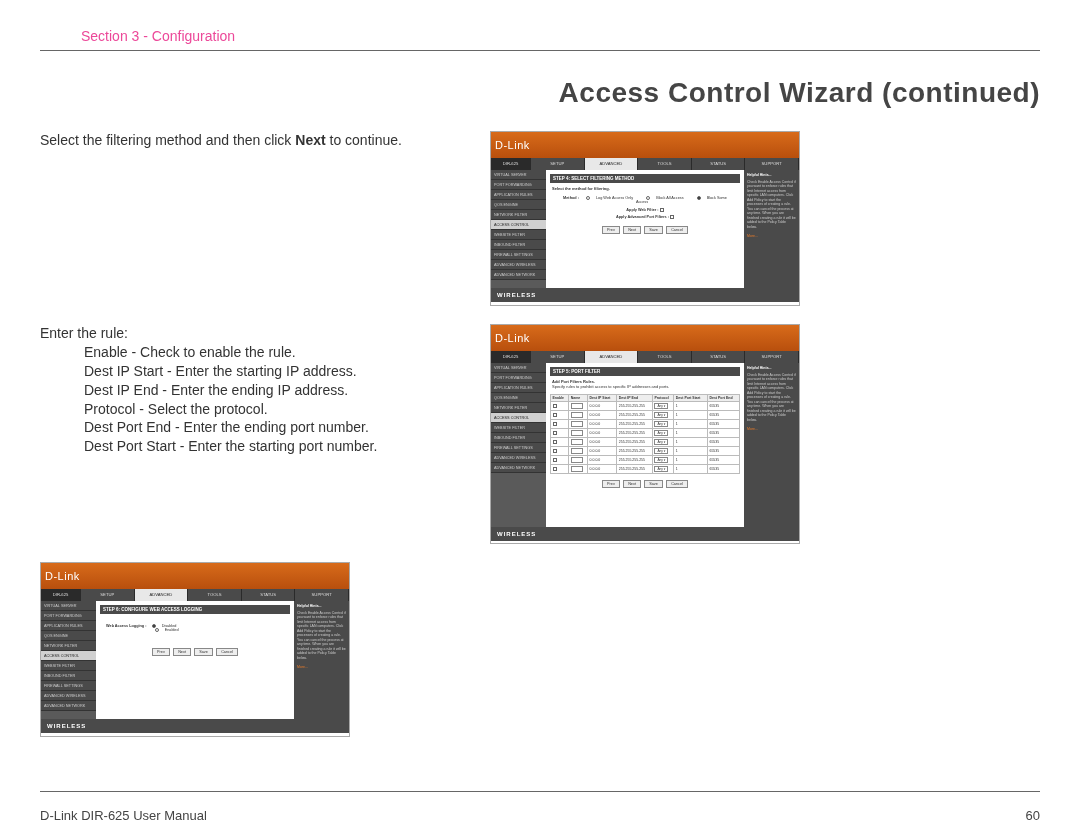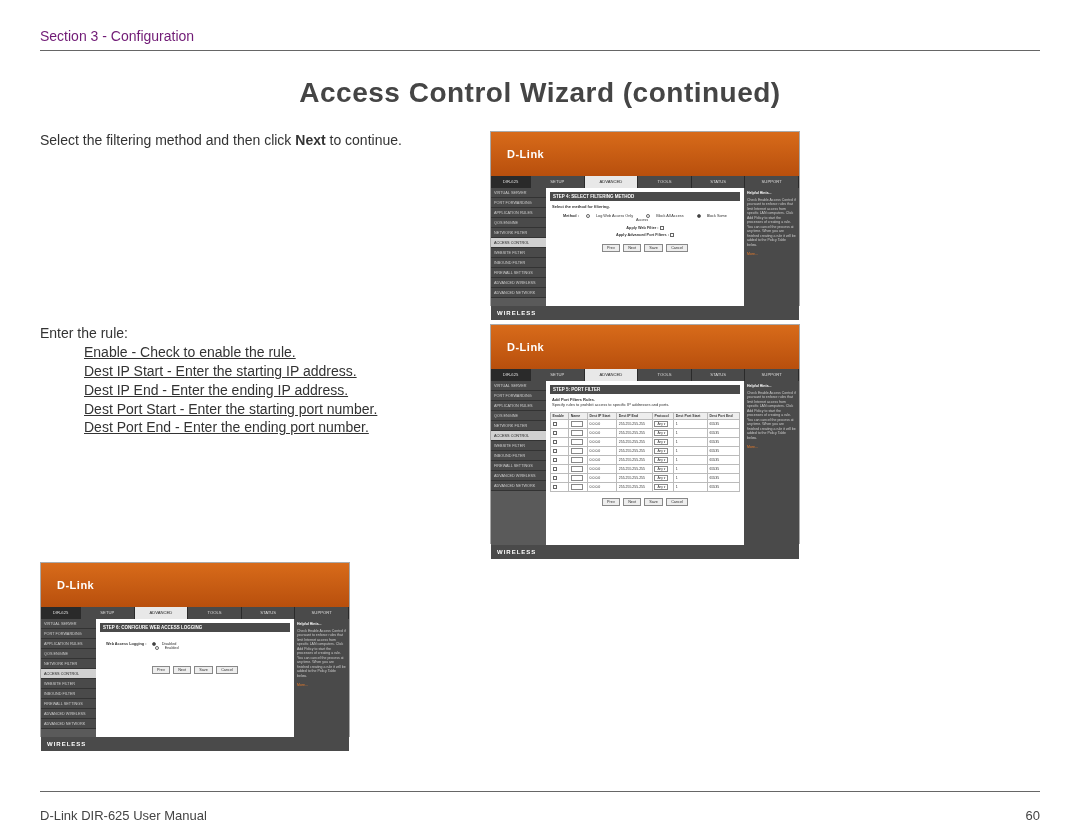--- a/index.html
+++ b/index.html
@@ -5,49 +5,49 @@
   * { box-sizing: border-box; margin: 0; padding: 0; }
   body {
     width: 1080px;
     height: 834px;
     font-family: Arial, Helvetica, sans-serif;
     color: #333;
     background: #fff;
     padding: 28px 40px 20px 40px;
     position: relative;
   }
-  .header-line { font-size: 14px; color: #701a75; margin-bottom: 6px; }
+  .header-line { font-size: 14px; color: #ec4899; margin-bottom: 6px; margin-left: 41px; }
   .rule-under-header { border-top: 1px solid #666; margin-top: 4px; }
   .page-title {
-    text-align: center;
+    text-align: right;
     font-size: 28px;
     font-weight: bold;
     color: #454545;
     letter-spacing: 0.5px;
     margin: 26px 0 22px 0;
     font-family: "Arial Narrow", Arial, sans-serif;
   }
   .content-row { display: flex; gap: 20px; margin-bottom: 18px; }
   .text-col { flex: 0 0 430px; font-size: 14px; line-height: 1.35; color: #333; }
   .shot-col { flex: 1; display: flex; justify-content: flex-start; }
   .screenshot {
     width: 310px;
     border: 1px solid #aaa;
     font-size: 4.5px;
     color: #333;
     background: #fff;
   }
   .ss-tall { height: 220px; }
   .ss-short { height: 175px; }
   .brand-bar {
-    height: 44px;
+    height: 26px;
     background: linear-gradient(#d86b1a, #b84f0d);
     display: flex; align-items: center;
-    padding-left: 16px;
-    color: #fff; font-weight: bold; font-size: 11px;
+    padding-left: 4px;
+    color: #fff; font-weight: normal; font-size: 11px;
     letter-spacing: 0.5px;
   }
   .tabs {
     display: flex; height: 12px;
     background: #4a4a4a;
     font-size: 4.2px; color: #ddd;
   }
   .tabs div {
     flex: 1; text-align: center; line-height: 12px;
     border-right: 1px solid #2a2a2a;
@@ -98,21 +98,21 @@
   .pf-table { width: 100%; border-collapse: collapse; font-size: 3.5px; margin-top: 2px; }
   .pf-table th, .pf-table td {
     border: 0.5px solid #bbb; padding: 1px 1.5px; text-align: left;
     white-space: nowrap;
   }
   .pf-table th { background: #eee; font-weight: bold; }
   .sel-box { display: inline-block; border: 0.5px solid #888; padding: 0 2px; font-size: 3.2px; }
   .inp-box { display: inline-block; border: 0.5px solid #888; padding: 0 1px; font-size: 3.2px; min-width: 12px; }
   .footer-rule { border-top: 1px solid #666; position: absolute; left: 40px; right: 40px; bottom: 42px; }
   .footer { position: absolute; left: 40px; right: 40px; bottom: 11px; display: flex; justify-content: space-between; font-size: 13px; color: #444; }
-  .indent { padding-left: 44px; text-decoration: underline; }
+  .indent { padding-left: 44px; }
 </style>
 </head>
 <body>
 
 <div class="header-line">Section 3 - Configuration</div>
 <div class="rule-under-header"></div>
 
 <h1 class="page-title">Access Control Wizard (continued)</h1>
 
 <div class="content-row">
@@ -172,22 +172,23 @@
     </div>
   </div>
 </div>
 
 <div class="content-row">
   <div class="text-col">
     <div>Enter the rule:</div>
     <div class="indent">Enable - Check to enable the rule.</div>
     <div class="indent">Dest IP Start - Enter the starting IP address.</div>
     <div class="indent">Dest IP End - Enter the ending IP address.</div>
+    <div class="indent">Protocol - Select the protocol.</div>
+    <div class="indent">Dest Port End - Enter the ending port number.</div>
     <div class="indent">Dest Port Start - Enter the starting port number.</div>
-    <div class="indent">Dest Port End - Enter the ending port number.</div>
   </div>
   <div class="shot-col">
     <div class="screenshot ss-tall">
       <div class="brand-bar">D-Link</div>
       <div class="tabs">
         <div class="model">DIR-625</div>
         <div>SETUP</div>
         <div class="active">ADVANCED</div>
         <div>TOOLS</div>
         <div>STATUS</div>

